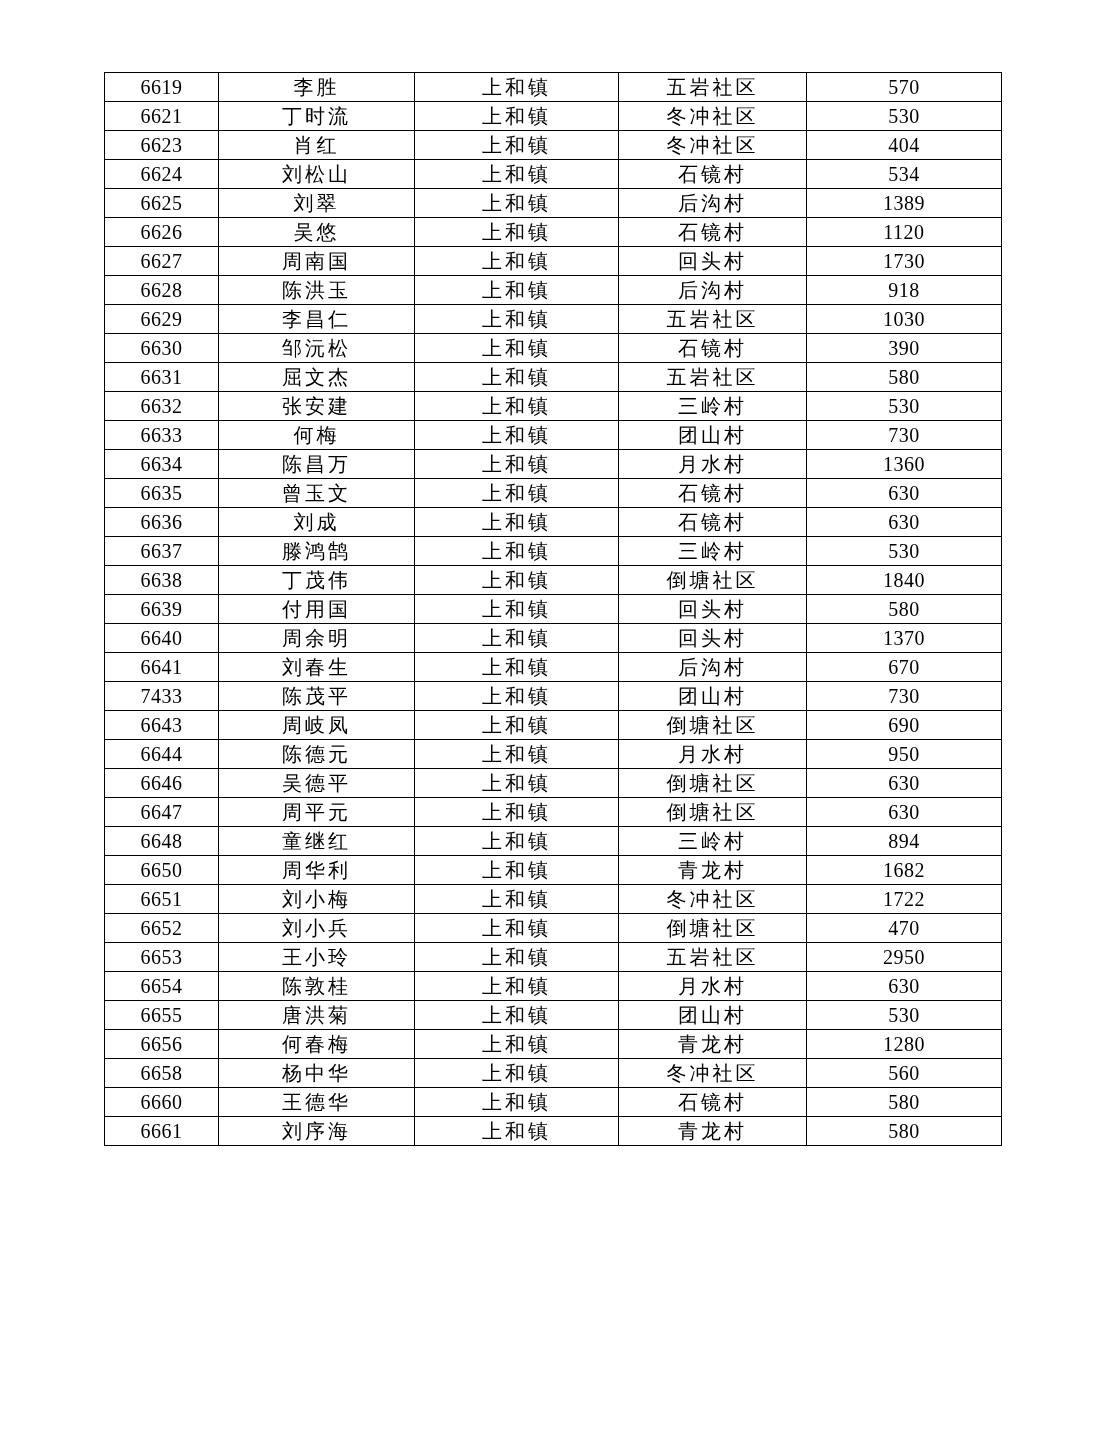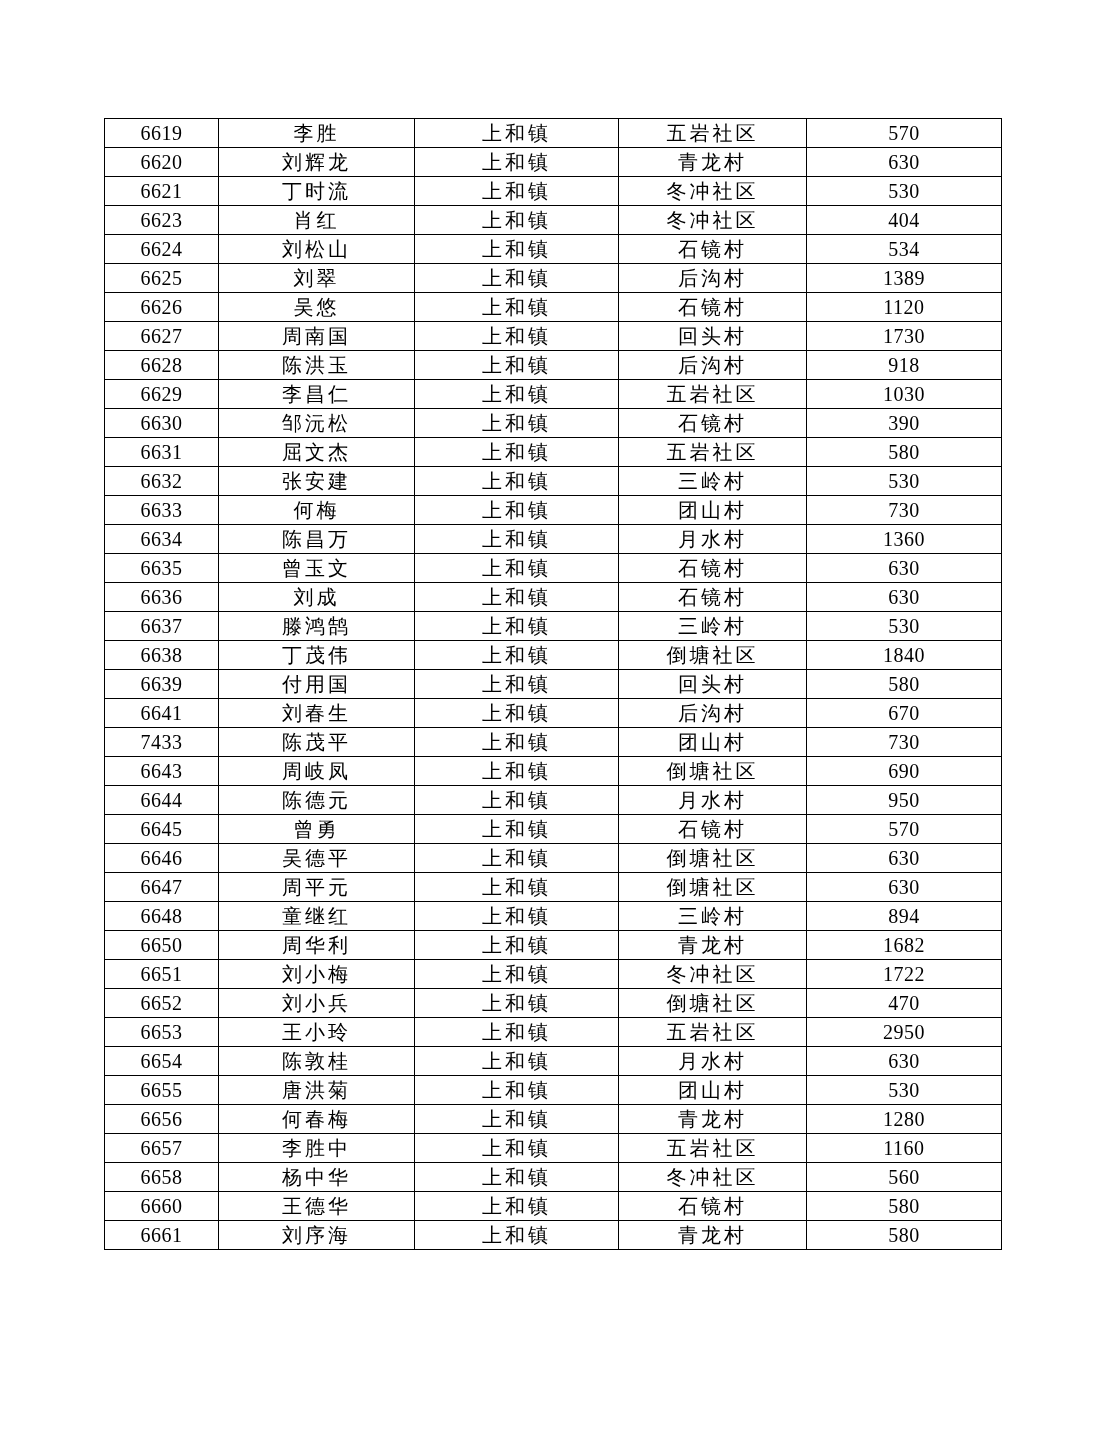--- a/index.html
+++ b/index.html
@@ -11,21 +11,21 @@
     width: 1105px;
     height: 1430px;
     font-family: "Liberation Serif", "DejaVu Serif", serif;
     color: #000000;
   }
   .page {
     position: relative;
     width: 1105px;
     height: 1116px;
     box-sizing: border-box;
-    padding: 118px 104px 0 104px;
+    padding: 72px 104px 0 104px;
   }
   table.data-table {
     border-collapse: collapse;
     table-layout: fixed;
     width: 897px;
   }
   table.data-table td {
     border: 1px solid #000000;
     height: 28px;
     line-height: 28px;
@@ -62,27 +62,20 @@
     </colgroup>
     <tbody>
         <tr>
           <td class="cell-id">6619</td>
           <td class="cell-name">李胜</td>
           <td class="cell-town">上和镇</td>
           <td class="cell-vill">五岩社区</td>
           <td class="cell-amt">570</td>
         </tr>
         <tr>
-          <td class="cell-id">6620</td>
-          <td class="cell-name">刘辉龙</td>
-          <td class="cell-town">上和镇</td>
-          <td class="cell-vill">青龙村</td>
-          <td class="cell-amt">630</td>
-        </tr>
-        <tr>
           <td class="cell-id">6621</td>
           <td class="cell-name">丁时流</td>
           <td class="cell-town">上和镇</td>
           <td class="cell-vill">冬冲社区</td>
           <td class="cell-amt">530</td>
         </tr>
         <tr>
           <td class="cell-id">6623</td>
           <td class="cell-name">肖红</td>
           <td class="cell-town">上和镇</td>
@@ -195,20 +188,27 @@
           <td class="cell-amt">1840</td>
         </tr>
         <tr>
           <td class="cell-id">6639</td>
           <td class="cell-name">付用国</td>
           <td class="cell-town">上和镇</td>
           <td class="cell-vill">回头村</td>
           <td class="cell-amt">580</td>
         </tr>
         <tr>
+          <td class="cell-id">6640</td>
+          <td class="cell-name">周余明</td>
+          <td class="cell-town">上和镇</td>
+          <td class="cell-vill">回头村</td>
+          <td class="cell-amt">1370</td>
+        </tr>
+        <tr>
           <td class="cell-id">6641</td>
           <td class="cell-name">刘春生</td>
           <td class="cell-town">上和镇</td>
           <td class="cell-vill">后沟村</td>
           <td class="cell-amt">670</td>
         </tr>
         <tr>
           <td class="cell-id">7433</td>
           <td class="cell-name">陈茂平</td>
           <td class="cell-town">上和镇</td>
@@ -223,27 +223,20 @@
           <td class="cell-amt">690</td>
         </tr>
         <tr>
           <td class="cell-id">6644</td>
           <td class="cell-name">陈德元</td>
           <td class="cell-town">上和镇</td>
           <td class="cell-vill">月水村</td>
           <td class="cell-amt">950</td>
         </tr>
         <tr>
-          <td class="cell-id">6645</td>
-          <td class="cell-name">曾勇</td>
-          <td class="cell-town">上和镇</td>
-          <td class="cell-vill">石镜村</td>
-          <td class="cell-amt">570</td>
-        </tr>
-        <tr>
           <td class="cell-id">6646</td>
           <td class="cell-name">吴德平</td>
           <td class="cell-town">上和镇</td>
           <td class="cell-vill">倒塘社区</td>
           <td class="cell-amt">630</td>
         </tr>
         <tr>
           <td class="cell-id">6647</td>
           <td class="cell-name">周平元</td>
           <td class="cell-town">上和镇</td>
@@ -298,27 +291,20 @@
           <td class="cell-town">上和镇</td>
           <td class="cell-vill">团山村</td>
           <td class="cell-amt">530</td>
         </tr>
         <tr>
           <td class="cell-id">6656</td>
           <td class="cell-name">何春梅</td>
           <td class="cell-town">上和镇</td>
           <td class="cell-vill">青龙村</td>
           <td class="cell-amt">1280</td>
-        </tr>
-        <tr>
-          <td class="cell-id">6657</td>
-          <td class="cell-name">李胜中</td>
-          <td class="cell-town">上和镇</td>
-          <td class="cell-vill">五岩社区</td>
-          <td class="cell-amt">1160</td>
         </tr>
         <tr>
           <td class="cell-id">6658</td>
           <td class="cell-name">杨中华</td>
           <td class="cell-town">上和镇</td>
           <td class="cell-vill">冬冲社区</td>
           <td class="cell-amt">560</td>
         </tr>
         <tr>
           <td class="cell-id">6660</td>

